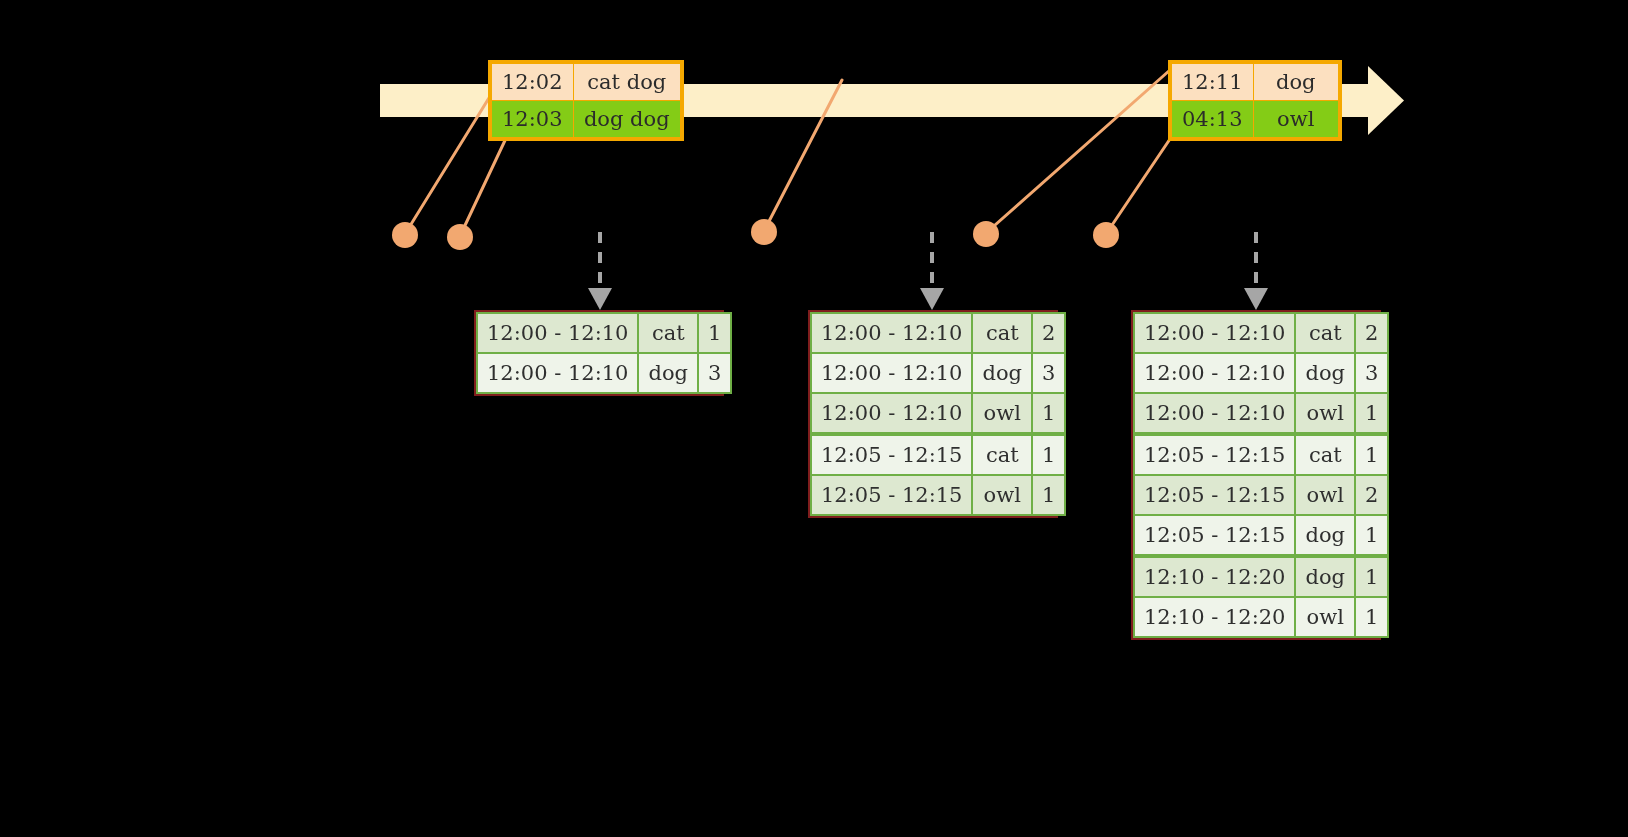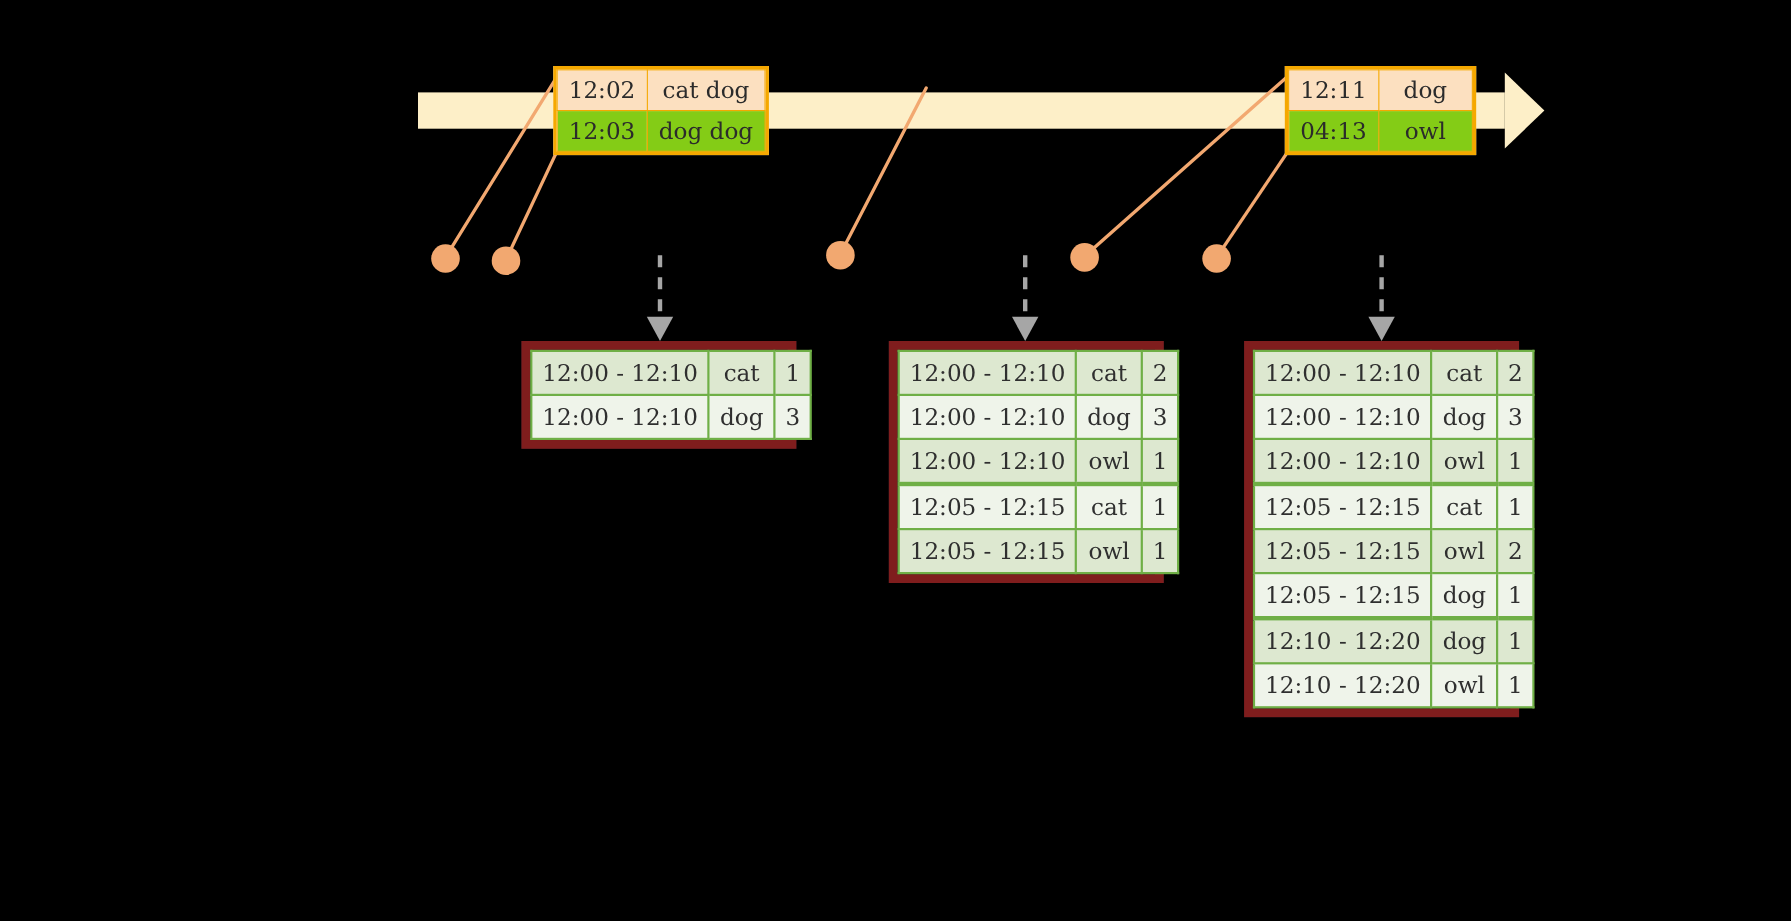--- a/index.html
+++ b/index.html
@@ -50,23 +50,23 @@
     white-space: nowrap;
     font-family: "DejaVu Serif", "Liberation Serif", serif;
   }
   .event-table tr.shade-dark td { background: #FCE0C0; }
   .event-table tr.shade-light td { background: #84cc16; }
   .event-table td.col-time { width: 42%; }
 
   
   .result-table {
     position: absolute;
-    border: 8px solid #7f1d1d;
+    border: 2px solid #7f1d1d;
     box-sizing: border-box;
-    background: #0f172a;
+    background: #e5e5e5;
     z-index: 5;
   }
   .result-table table {
     border-collapse: collapse;
     width: 100%;
   }
   .result-table td {
     border: 2px solid #6FAF46;
     text-align: center;
     font-size: 21px;
@@ -121,21 +121,21 @@
       <polygon points="1244,288 1268,288 1256,310" fill="#A6A6A6" stroke="none"></polygon>
     </g>
   </svg>
 
   <div class="dot" style="left:392px; top:222px;"></div>
   <div class="dot" style="left:447px; top:224px;"></div>
   <div class="dot" style="left:751px; top:219px;"></div>
   <div class="dot" style="left:973px; top:221px;"></div>
   <div class="dot" style="left:1093px; top:222px;"></div>
 
-  <div class="event-table" style="left:503px; top:60px; width:196px;">
+  <div class="event-table" style="left:488px; top:60px; width:196px;">
     <table>
       <tbody>
         <tr class="shade-dark">
           <td class="col-time">12:02</td>
           <td class="col-payload">cat dog</td>
         </tr>
         <tr class="shade-light">
           <td class="col-time">12:03</td>
           <td class="col-payload">dog dog</td>
         </tr>

